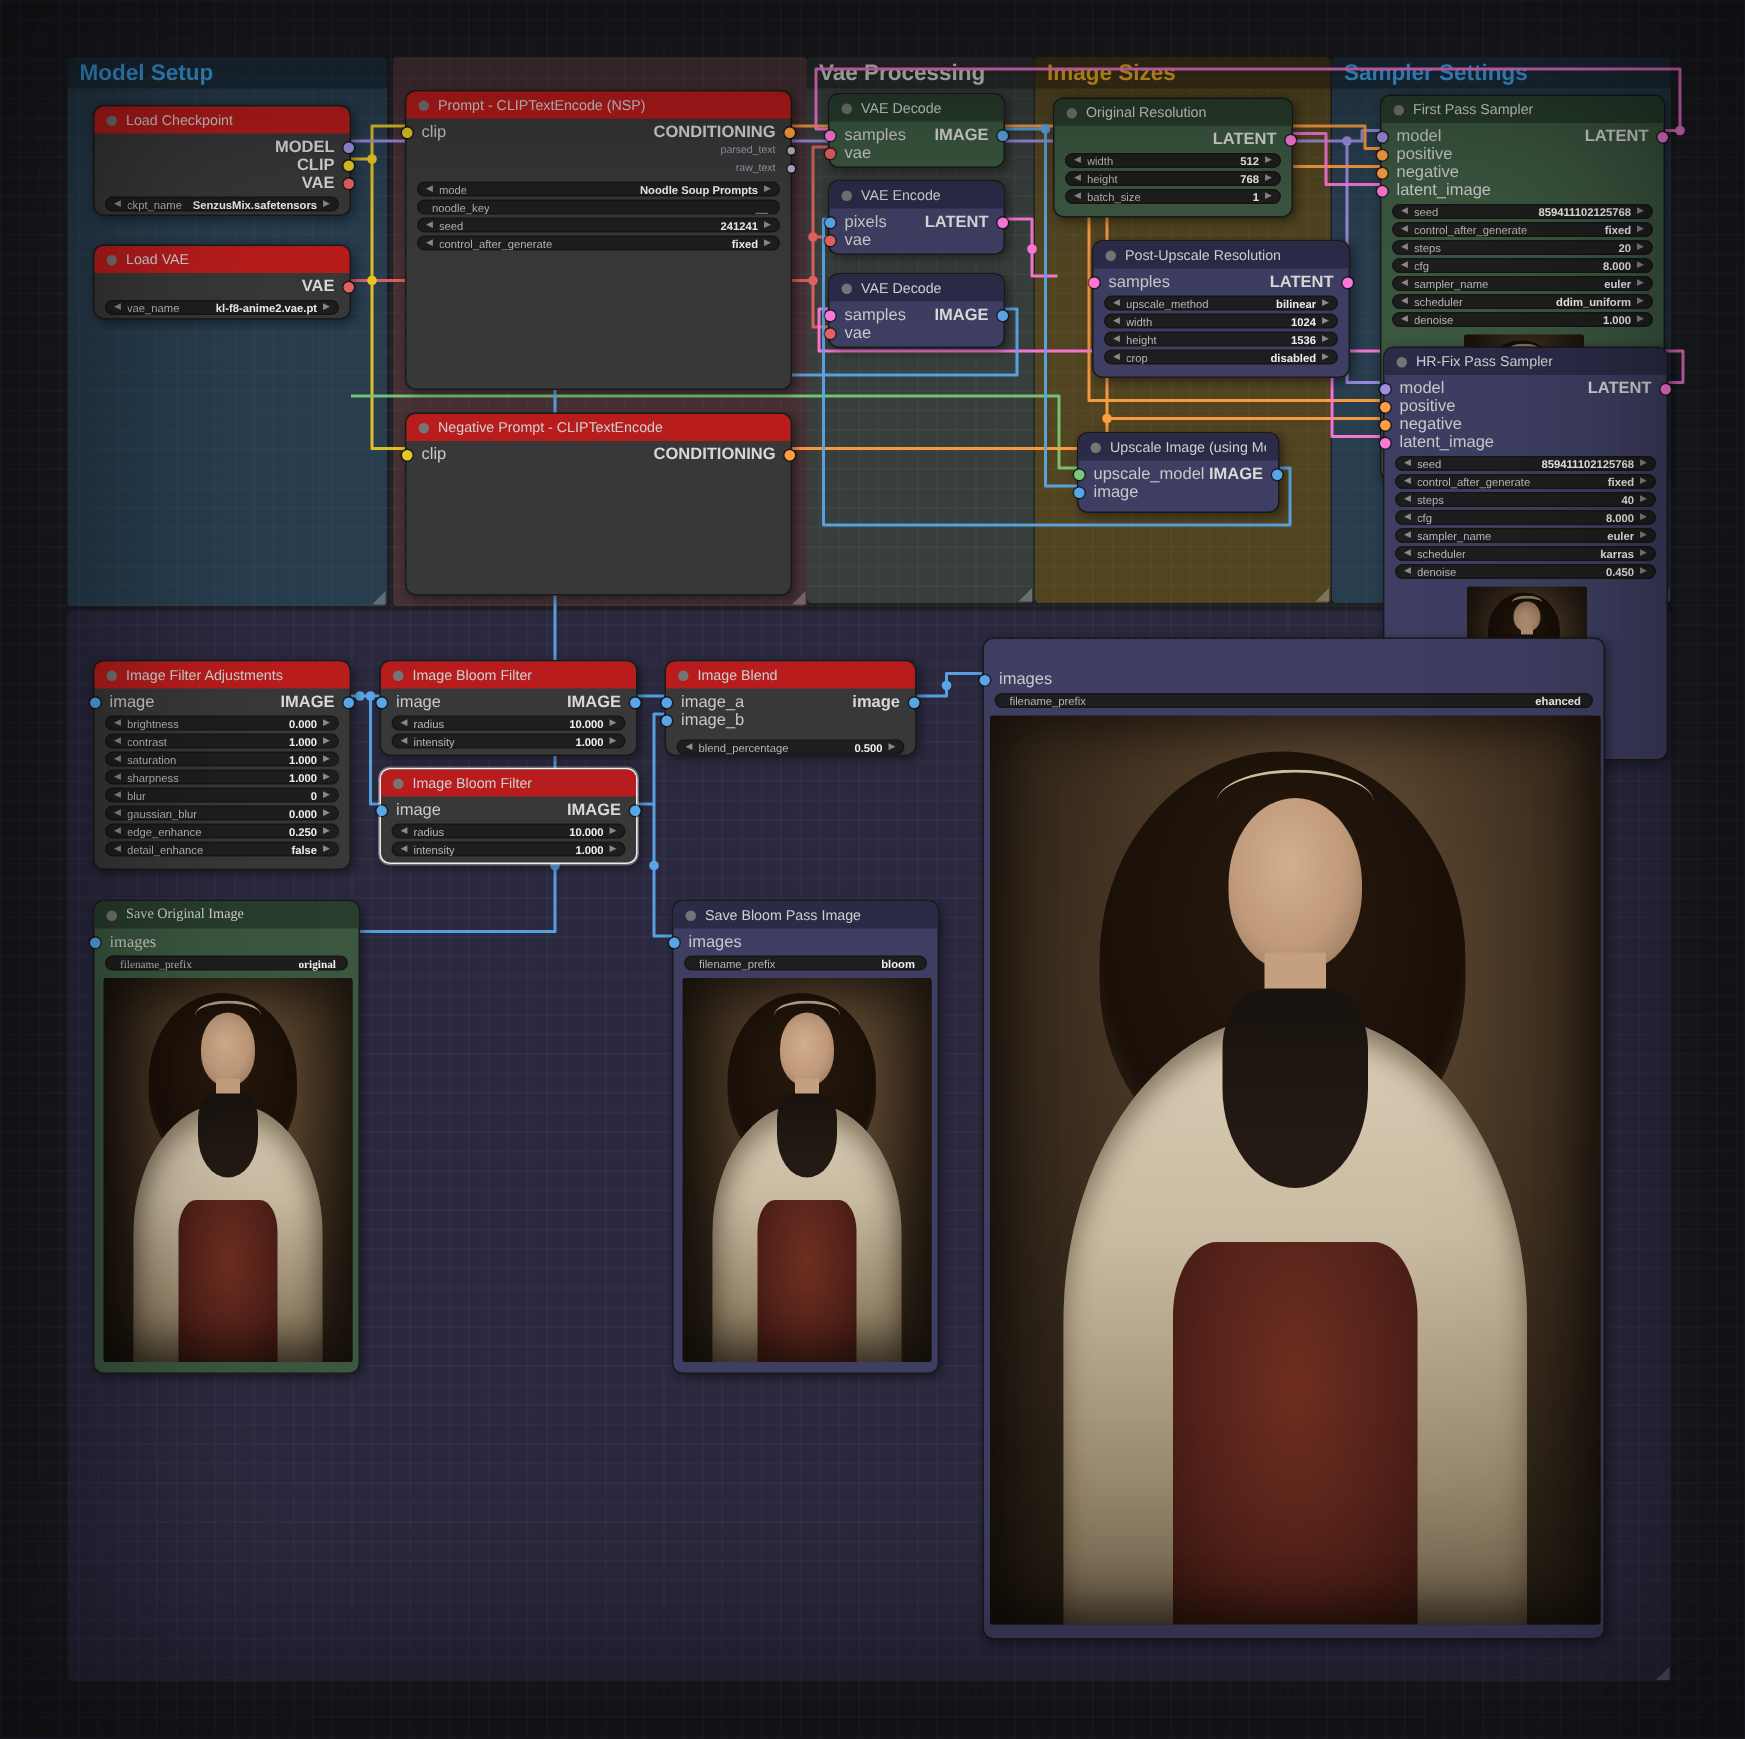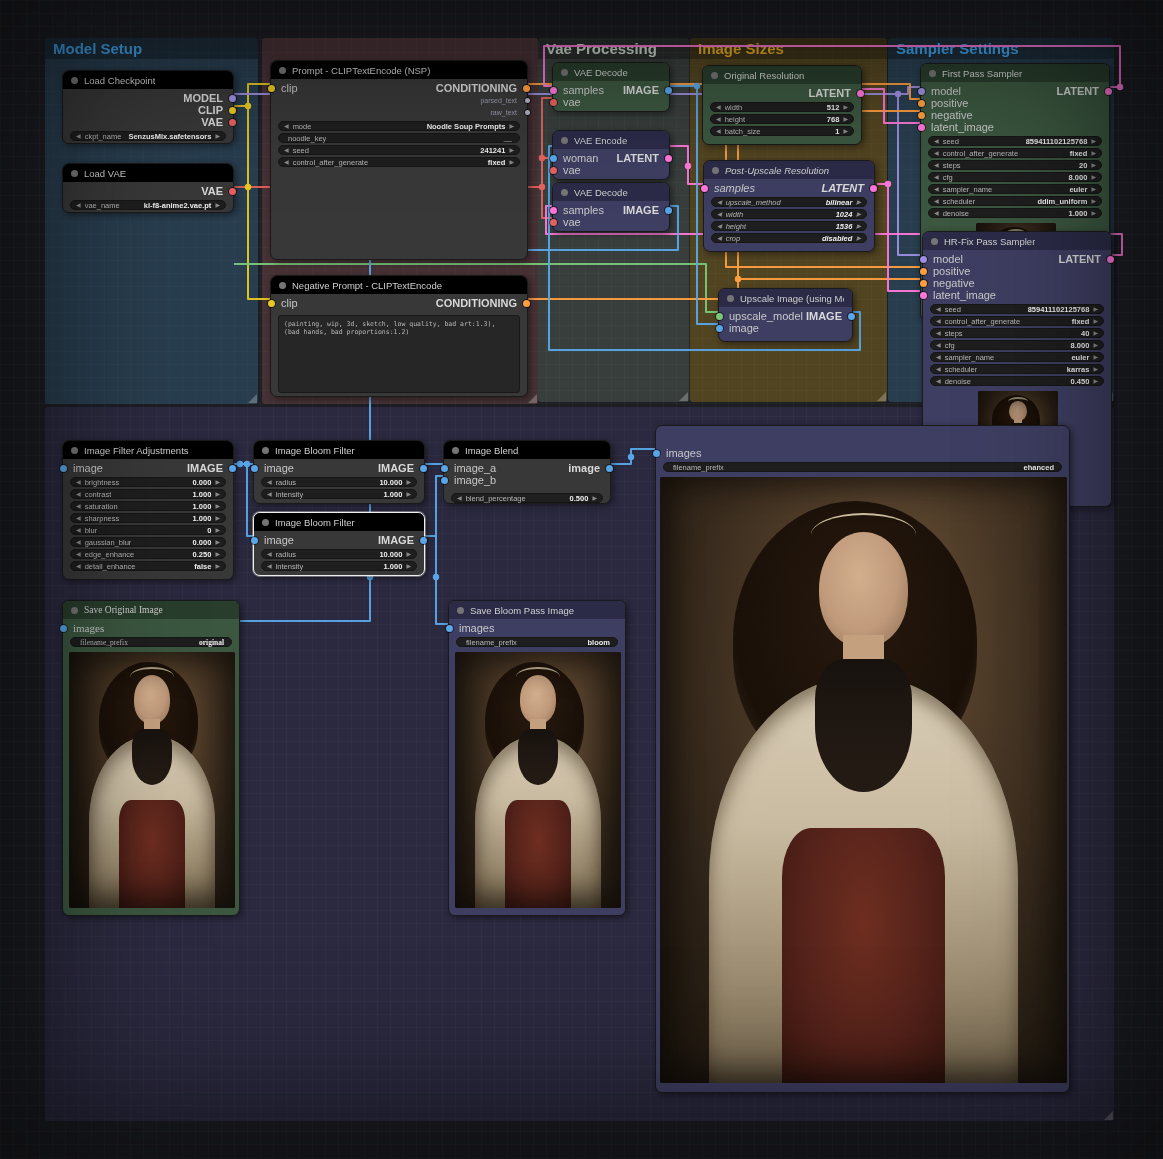--- a/index.html
+++ b/index.html
@@ -14,21 +14,21 @@
     box-shadow:inset 0 0 140px 45px rgba(0,0,0,0.55);z-index:50;}
   .group{position:absolute;border-radius:3px;z-index:1;}
   .group-titlebar{position:absolute;left:0;top:0;right:0;height:21px;background:rgba(0,0,0,0.28);}
   .group-title{font-size:15px;font-weight:bold;padding:2px 8px;display:block;white-space:nowrap;}
   .group-corner{position:absolute;right:1px;bottom:1px;width:0;height:0;
     border-left:9px solid transparent;border-bottom:9px solid rgba(255,255,255,0.25);}
   #wires{position:absolute;left:0;top:0;z-index:2;}
   .node{position:absolute;border-radius:7px;z-index:3;border:1px solid #1a1a1a;
     box-shadow:2px 2px 7px rgba(0,0,0,0.45);box-sizing:border-box;}
   .node.selected{border:1px solid #eee;box-shadow:0 0 0 1px rgba(255,255,255,0.35),2px 2px 7px rgba(0,0,0,0.5);z-index:4;}
-  .n-default{background:#383838;} .n-default .nheader{background:#000000;}
+  .n-default{background:#383838;} .n-default .nheader{background:#b91c1c;}
   .n-green{background:#3b5740;} .n-green .nheader{background:#283d2c;}
   .n-purple{background:#3e3e62;} .n-purple .nheader{background:#2b2b48;}
   .nheader{height:18px;border-radius:6px 6px 0 0;display:flex;align-items:center;gap:6px;padding:0 8px;}
   .collapse-dot{width:7px;height:7px;border-radius:50%;background:#757575;flex:0 0 auto;}
   .ntitle{font-size:9.5px;color:#cfcfcf;white-space:nowrap;overflow:hidden;}
   .slot{position:absolute;height:12px;display:flex;align-items:center;font-size:11px;color:#c8c8c8;}
   .slot.in{left:0;padding-left:10px;}
   .slot.out{right:0;padding-right:10px;justify-content:flex-end;font-weight:bold;color:#d8d8d8;}
   .slot.small{font-size:7px;color:#9b9bb0;font-weight:normal;}
   .pdot{position:absolute;width:7px;height:7px;border-radius:50%;top:50%;margin-top:-3.5px;box-shadow:0 0 0 1px rgba(0,0,0,0.5);}
@@ -216,48 +216,47 @@
         <span class="ntitle">Negative Prompt - CLIPTextEncode</span>
       </div>
       <div class="slot in" style="top: 21px;">
         <span class="pdot" style="background: rgb(230, 200, 34);"></span>
         <span>clip</span>
       </div>
       <div class="slot out" style="top: 21px;">
         <span>CONDITIONING</span>
         <span class="pdot" style="background: rgb(255, 158, 65);"></span>
       </div>
-      <div class="note" style="top: 39px; height: 78px;">(painting, wip, 3d, sketch, low quality, bad art:1.3), (bad hands, bad proportions:1.2)</div>
     </div>
     <div class="node n-green" style="left: 552px; top: 62px; width: 118px; height: 50px;">
       <div class="nheader">
         <span class="collapse-dot"></span>
         <span class="ntitle">VAE Decode</span>
       </div>
       <div class="slot in" style="top: 21px;">
         <span class="pdot" style="background: rgb(255, 119, 217);"></span>
         <span>samples</span>
       </div>
       <div class="slot in" style="top: 33px;">
         <span class="pdot" style="background: rgb(229, 97, 95);"></span>
         <span>vae</span>
       </div>
       <div class="slot out" style="top: 21px;">
         <span>IMAGE</span>
         <span class="pdot" style="background: rgb(88, 166, 232);"></span>
       </div>
     </div>
-    <div class="node n-purple" style="left: 552px; top: 130px; width: 118px; height: 50px;">
+    <div class="node n-purple" style="left: 552px; top: 120px; width: 118px; height: 50px;">
       <div class="nheader">
         <span class="collapse-dot"></span>
         <span class="ntitle">VAE Encode</span>
       </div>
       <div class="slot in" style="top: 21px;">
         <span class="pdot" style="background: rgb(88, 166, 232);"></span>
-        <span>woman</span>
+        <span>pixels</span>
       </div>
       <div class="slot in" style="top: 33px;">
         <span class="pdot" style="background: rgb(229, 97, 95);"></span>
         <span>vae</span>
       </div>
       <div class="slot out" style="top: 21px;">
         <span>LATENT</span>
         <span class="pdot" style="background: rgb(255, 119, 217);"></span>
       </div>
     </div>
@@ -300,21 +299,21 @@
         <span class="wvalue">768</span>
         <span class="warrow">▶</span>
       </div>
       <div class="widget" style="top: 60px;">
         <span class="warrow">◀</span>
         <span class="wname">batch_size</span>
         <span class="wvalue">1</span>
         <span class="warrow">▶</span>
       </div>
     </div>
-    <div class="node n-purple" style="left: 703px; top: 160px; width: 172px; height: 92px; font-style: italic;">
+    <div class="node n-purple" style="left: 728px; top: 160px; width: 172px; height: 92px;">
       <div class="nheader">
         <span class="collapse-dot"></span>
         <span class="ntitle">Post-Upscale Resolution</span>
       </div>
       <div class="slot in" style="top: 21px;">
         <span class="pdot" style="background: rgb(255, 119, 217);"></span>
         <span>samples</span>
       </div>
       <div class="slot out" style="top: 21px;">
         <span>LATENT</span>

